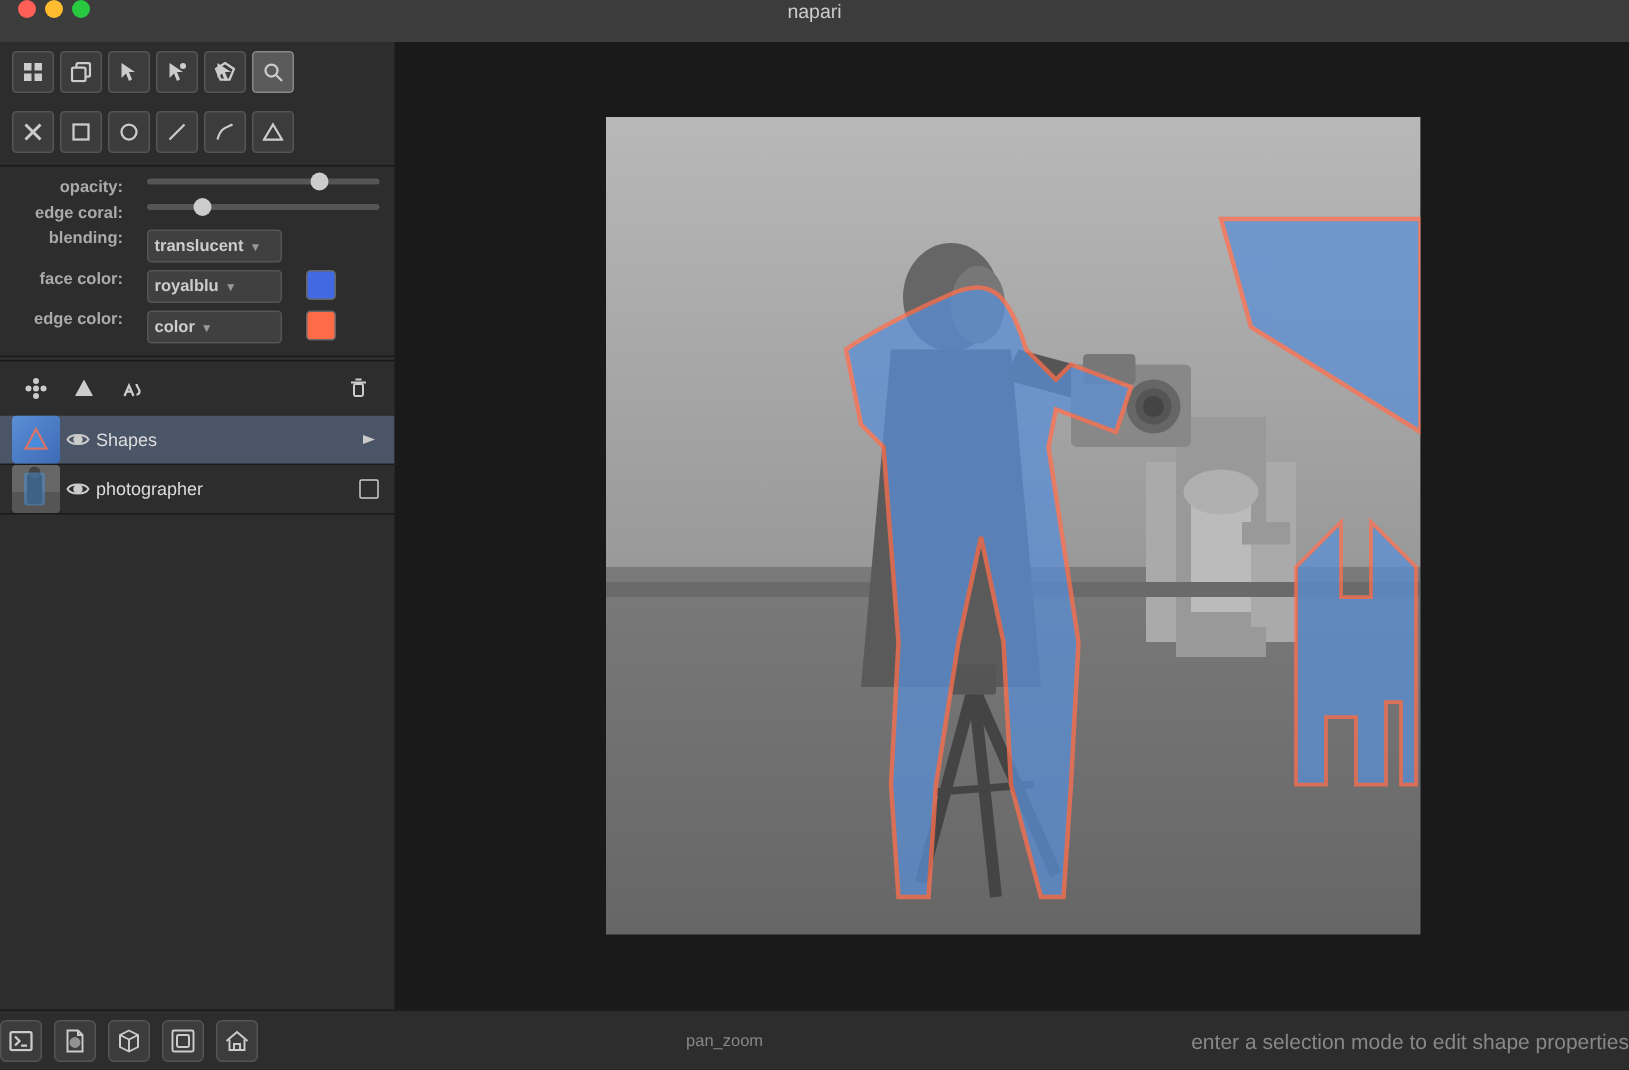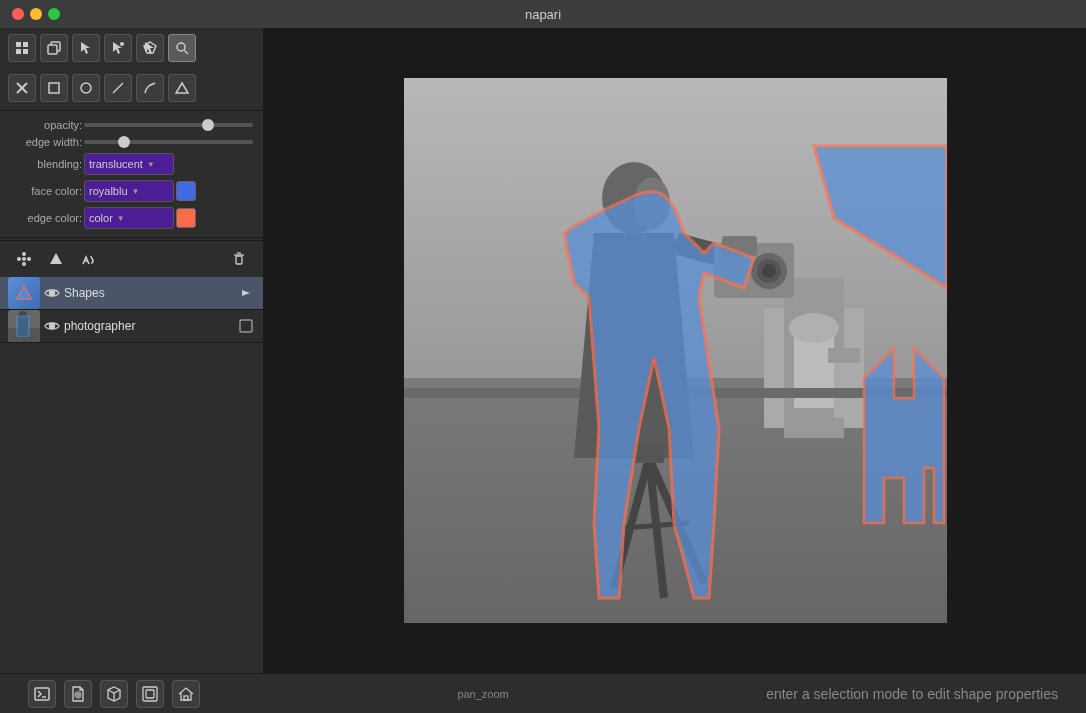--- a/index.html
+++ b/index.html
@@ -12,21 +12,20 @@
       height: 713px;
       overflow: hidden;
       position: relative;
     }
 
     
     .title-bar {
       background: #3c3c3c;
       height: 28px;
       display: flex;
-      align-items: center;
       justify-content: center;
       position: relative;
     }
     .traffic-lights {
       position: absolute;
       left: 12px;
       display: flex;
       gap: 6px;
     }
     .traffic-light {
@@ -92,22 +91,23 @@
     
     .controls-area {
       padding: 6px 10px;
       display: flex;
       flex-direction: column;
       gap: 5px;
     }
 
     .control-row {
       display: flex;
-      align-items: center;
-      gap: 2px;
+      align-items: flex-start;
+      gap: 16px;
+      font-weight: bold;
     }
 
     .control-label {
       width: 72px;
       color: #aaa;
       font-size: 11px;
       text-align: right;
     }
 
     .slider-track {
@@ -120,21 +120,21 @@
     .slider-thumb {
       position: absolute;
       width: 12px;
       height: 12px;
       background: #ccc;
       border-radius: 50%;
       top: -4px;
     }
 
     .select-control {
-      background: #4c1d95;
+      background: #404040;
       border: 1px solid #555;
       border-radius: 3px;
       color: #ccc;
       font-size: 11px;
       padding: 2px 4px;
       height: 22px;
       cursor: pointer;
       display: flex;
       align-items: center;
       gap: 4px;
@@ -259,21 +259,21 @@
     }
 
     
     .bottom-bar {
       height: 40px;
       background: #2d2d2d;
       border-top: 1px solid #1a1a1a;
       display: flex;
       align-items: center;
       justify-content: space-between;
-      padding: 0 28px;
+      padding: 0 0;
     }
 
     .bottom-left {
       display: flex;
       align-items: center;
       gap: 8px;
     }
 
     .bottom-icon-btn {
       width: 28px;
@@ -402,21 +402,21 @@
       <div class="controls-area">
 
         <div class="control-row">
           <span class="control-label">opacity:</span>
           <div class="slider-track" style="flex:1; position:relative; height:4px; background:#555; border-radius:2px;">
             <div class="slider-thumb" style="left:70%; position:absolute; top:-4px; width:12px; height:12px; background:#ccc; border-radius:50%;"></div>
           </div>
         </div>
 
         <div class="control-row">
-          <span class="control-label">edge width:</span>
+          <span class="control-label">edge coral:</span>
           <div class="slider-track" style="flex:1; position:relative; height:4px; background:#555; border-radius:2px;">
             <div class="slider-thumb" style="left:20%; position:absolute; top:-4px; width:12px; height:12px; background:#ccc; border-radius:50%;"></div>
           </div>
         </div>
 
         <div class="control-row">
           <span class="control-label">blending:</span>
           <div class="select-control">
             <span>translucent</span>
             <span class="select-arrow">▼</span>

